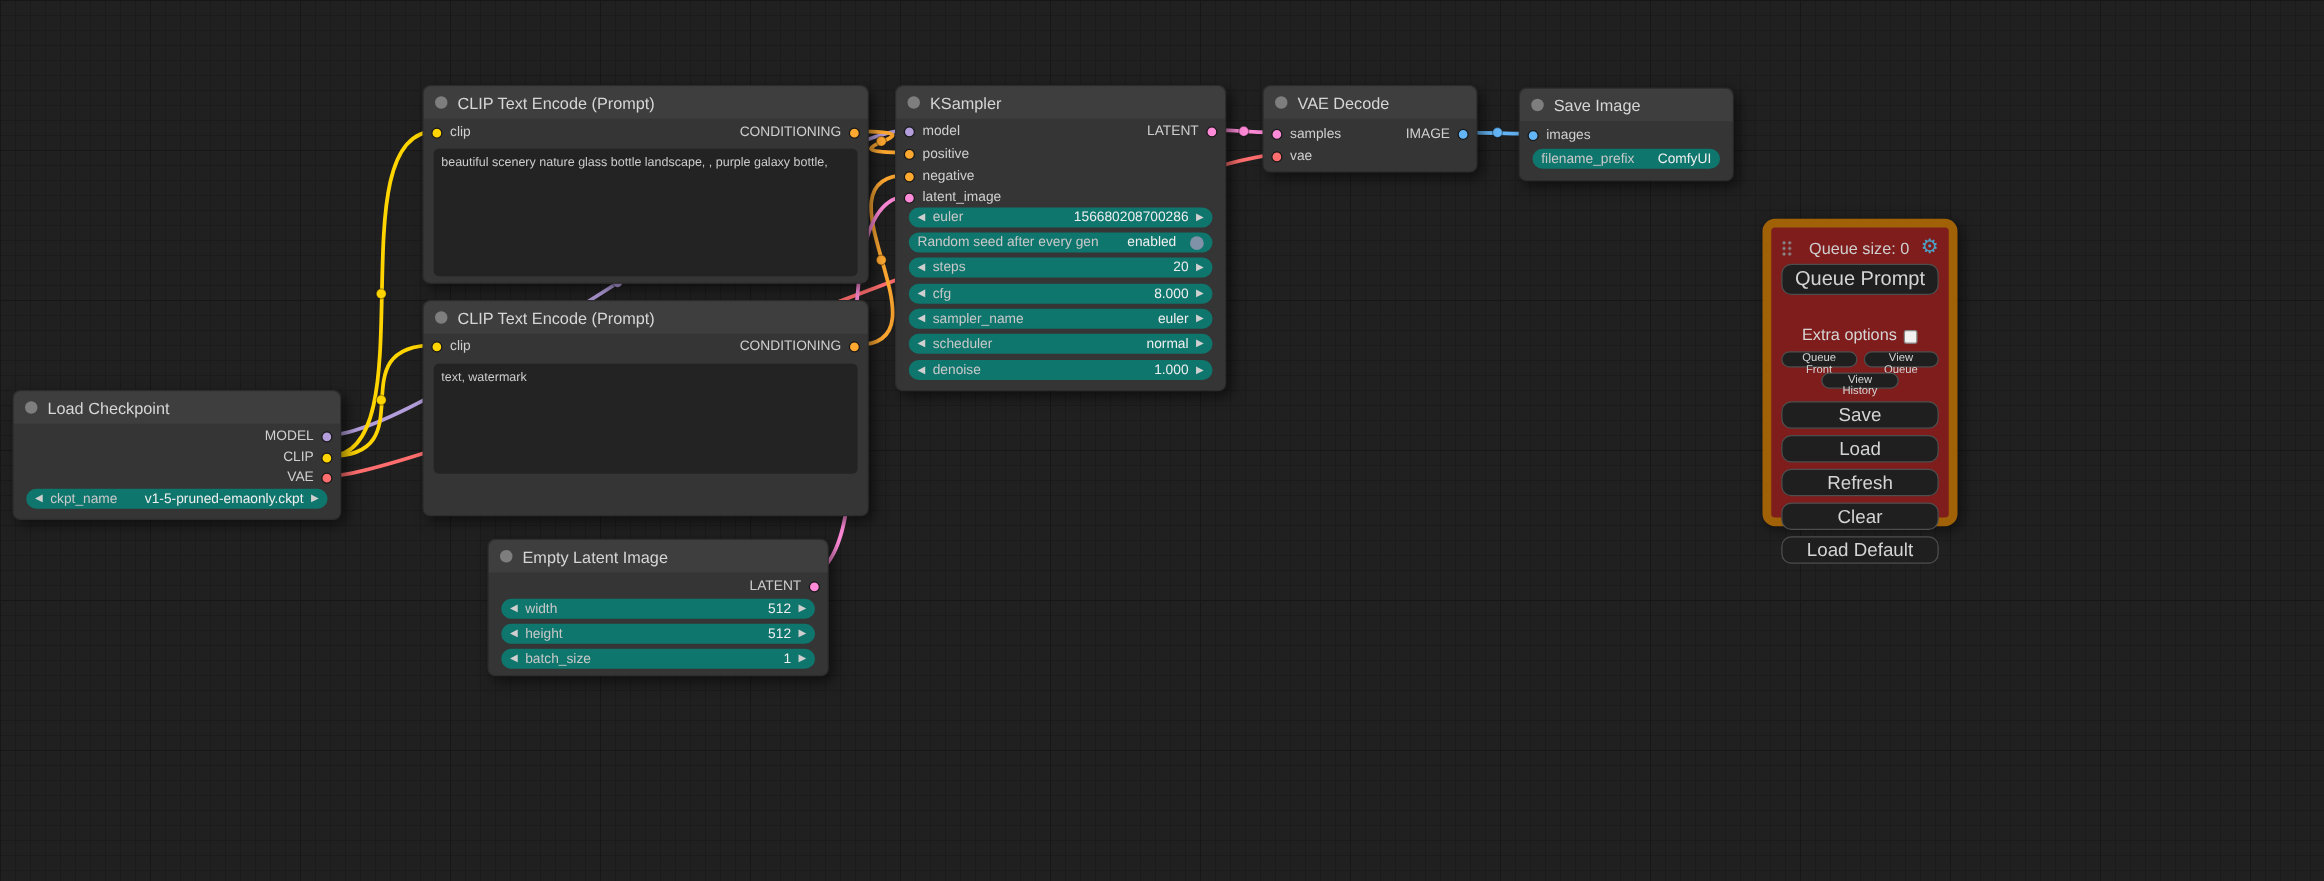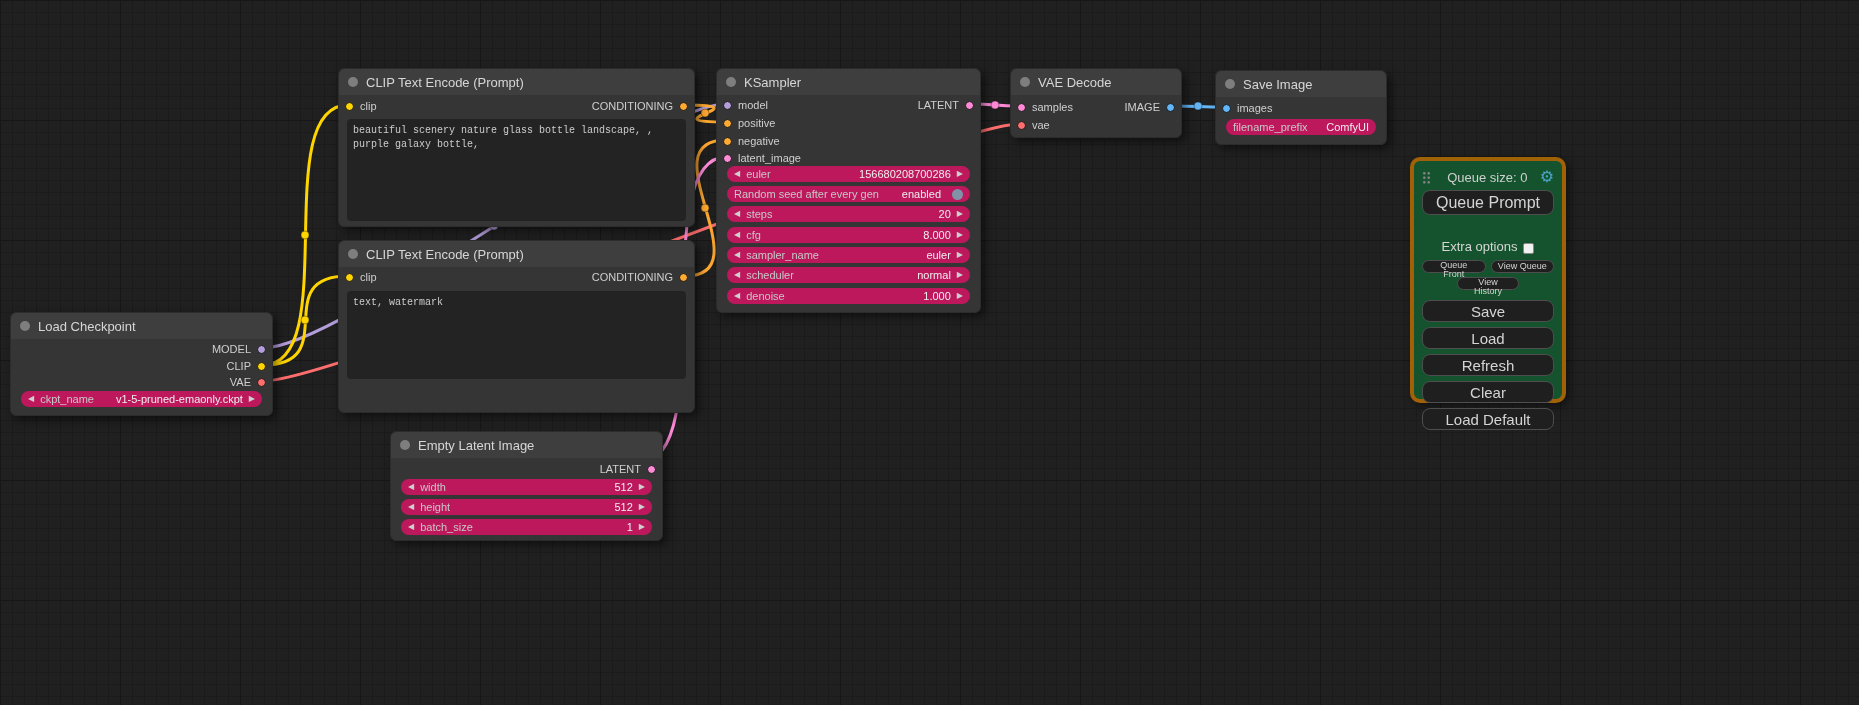--- a/index.html
+++ b/index.html
@@ -37,41 +37,41 @@
   }
   .title-dot { width: 10px; height: 10px; border-radius: 50%; background: #7e7e7e; flex: none; }
 
   .slot { position: absolute; display: flex; align-items: center; gap: 6px; height: 14px; font-size: 11px; color: #cfcfcf; }
   .slot.in  { left: 6px; }
   .slot.out { right: 6px; flex-direction: row-reverse; }
   .slot-dot { width: 9px; height: 9px; border-radius: 50%; border: 1px solid #171717; flex: none; }
 
   .widget {
     position: absolute; left: 10px; right: 10px; height: 16px;
-    background: #be185d; border-radius: 8px;
+    background: #0f766e; border-radius: 8px;
     display: flex; align-items: center; gap: 6px;
     padding: 0 7px; font-size: 11px; color: #c8c8c8;
   }
   .widget .arrow { font-size: 8px; color: #cfcfcf; line-height: 1; }
   .widget .wvalue { margin-left: auto; color: #eee; }
   .widget .knob { width: 11px; height: 11px; border-radius: 50%; margin-left: 5px; flex: none; }
 
   .textarea {
     position: absolute; left: 8px; right: 8px;
     background: #232323; border-radius: 4px;
     padding: 5px 6px;
-    font-family: Liberation Mono, monospace;
+    font-family: Liberation Sans, sans-serif;
     font-size: 10px; line-height: 1.4; color: #cccccc;
     white-space: pre-wrap; overflow: hidden;
   }
 
   
   .menu {
-    position: absolute; left: 1410px; top: 157px; width: 156px; height: 246px;
-    background: #14532d; border: 4px solid #a16207; border-radius: 10px;
+    position: absolute; left: 1410px; top: 175px; width: 156px; height: 246px;
+    background: #7f1d1d; border: 7px solid #a16207; border-radius: 10px;
     box-shadow: 3px 3px 10px rgba(0,0,0,0.5);
     padding: 6px 8px;
     color: #d6d6d6;
   }
   .menu-header { display: flex; align-items: center; height: 20px; margin-bottom: 3px; }
   .drag-dots {
     width: 9px; height: 13px; margin-right: 4px;
     background-image: radial-gradient(#8a8a8a 1px, transparent 1.4px);
     background-size: 4.5px 4.5px;
   }

